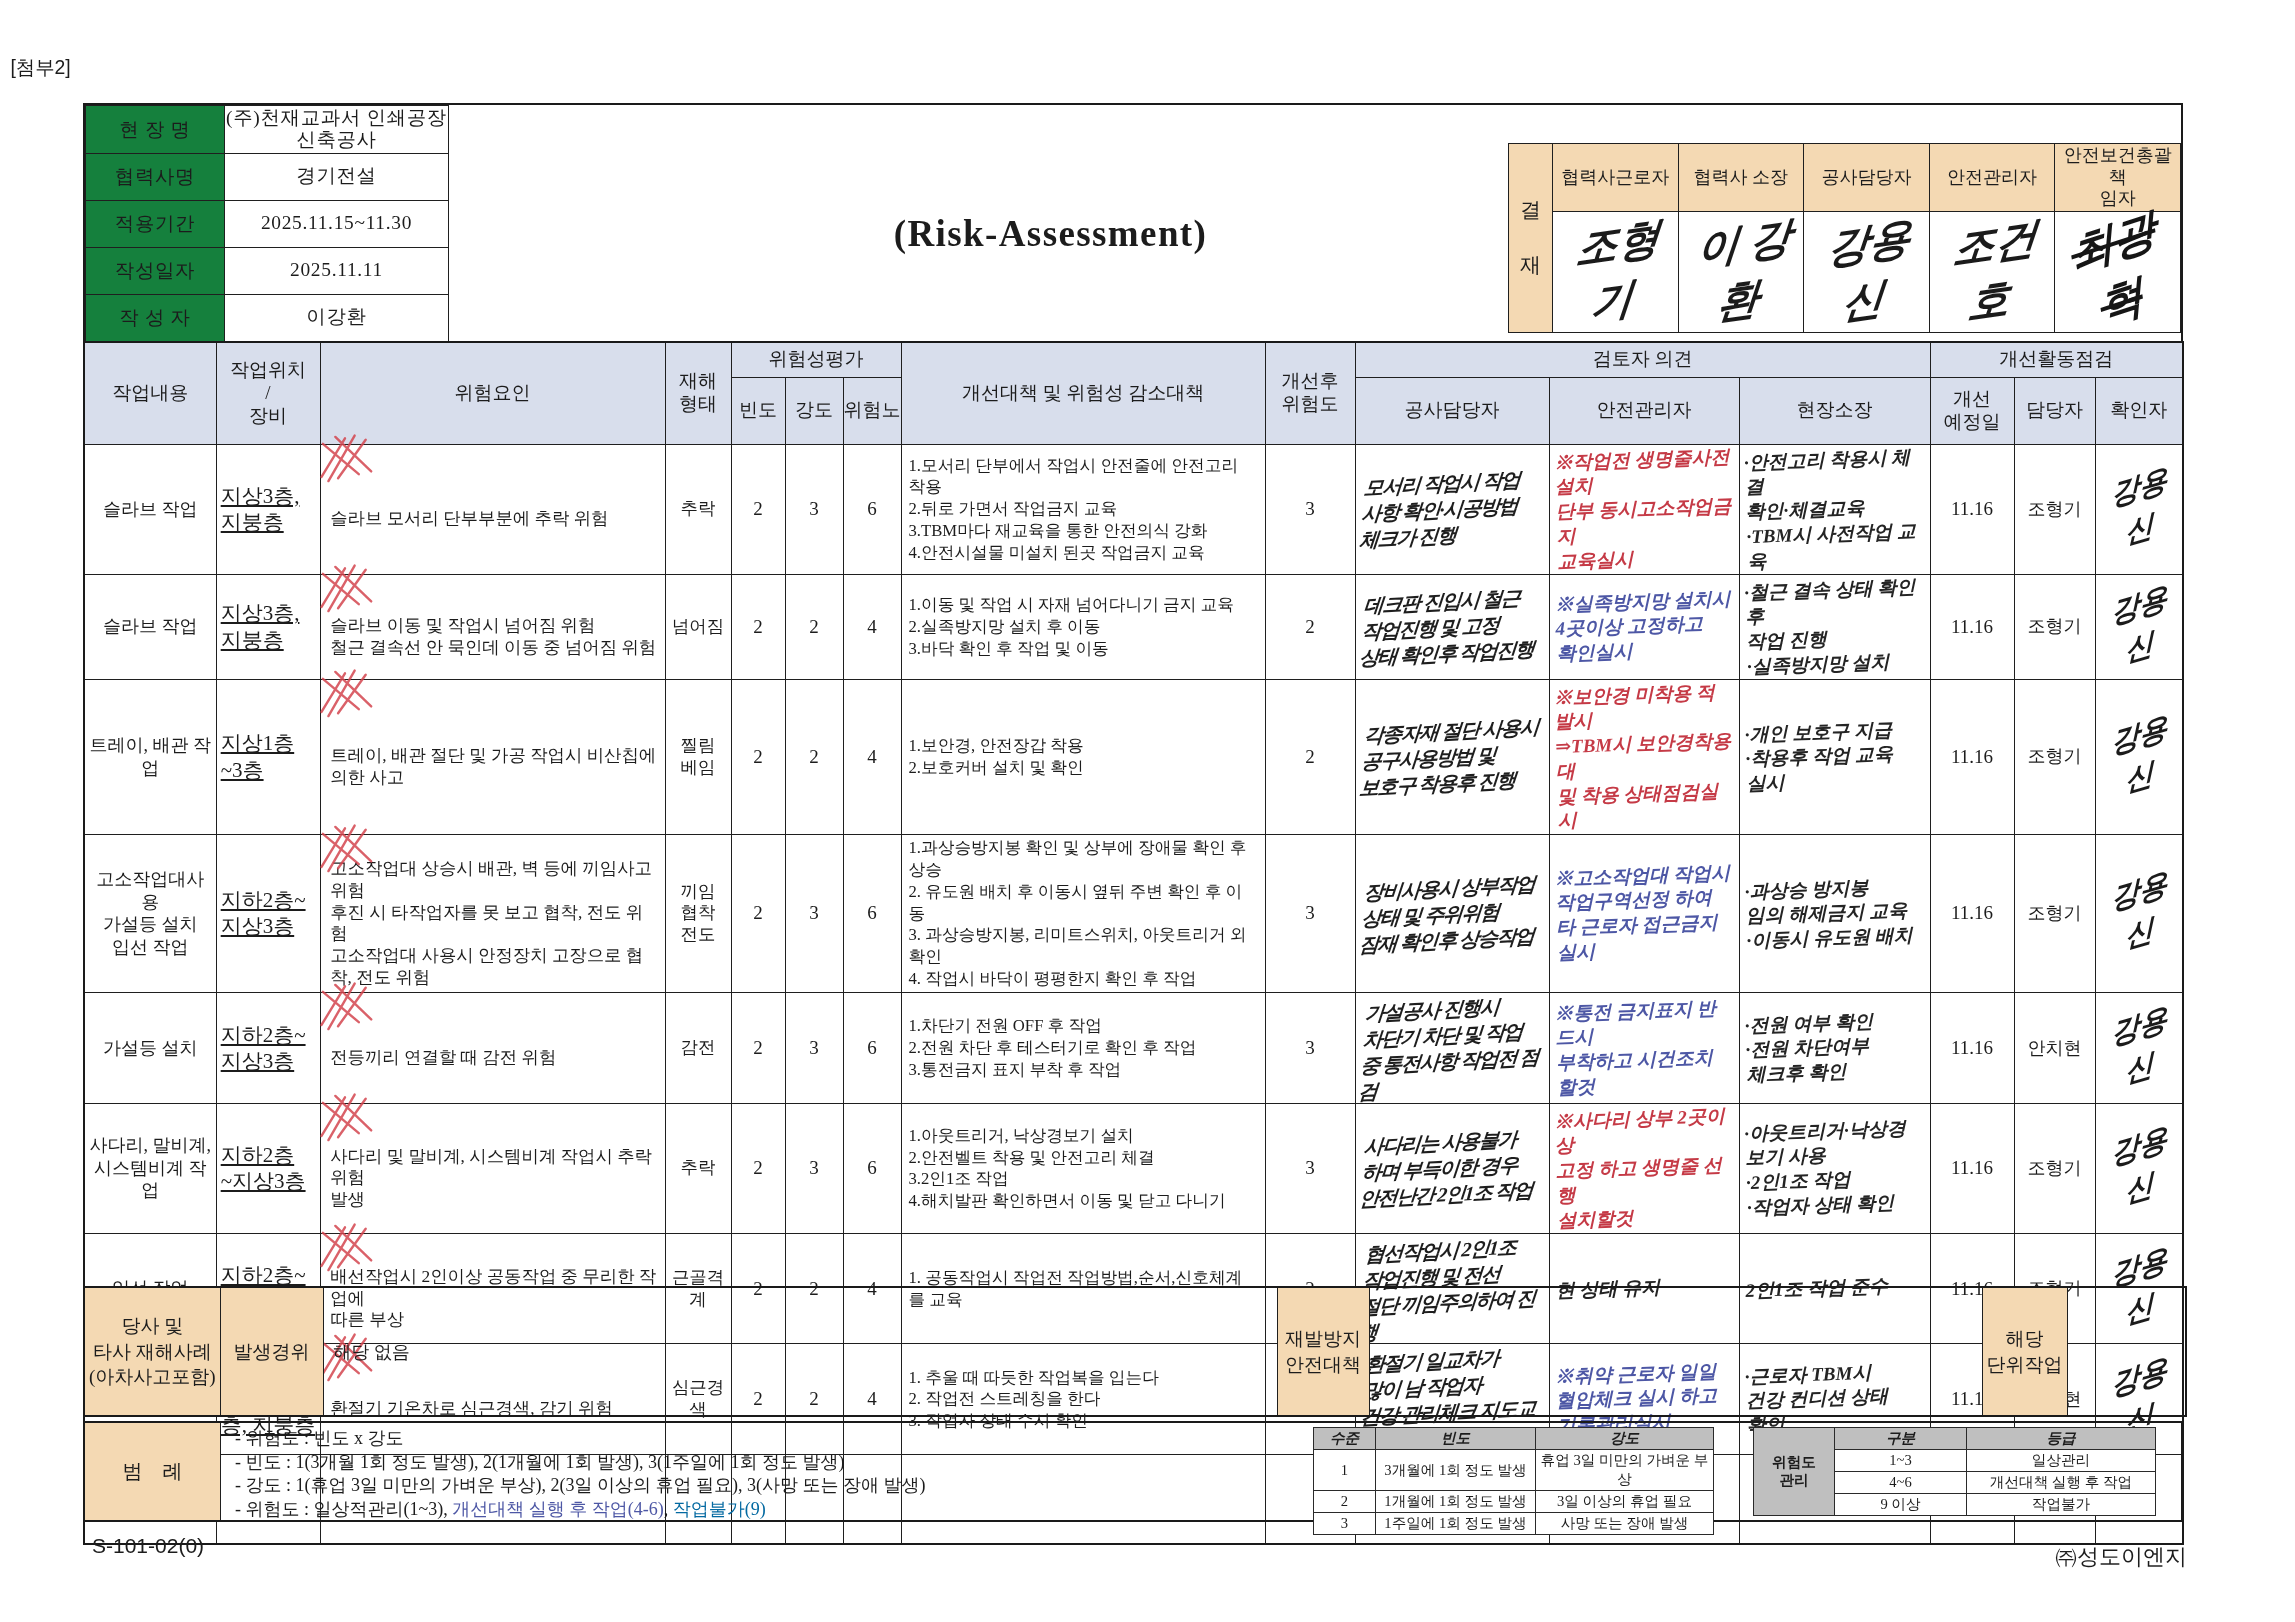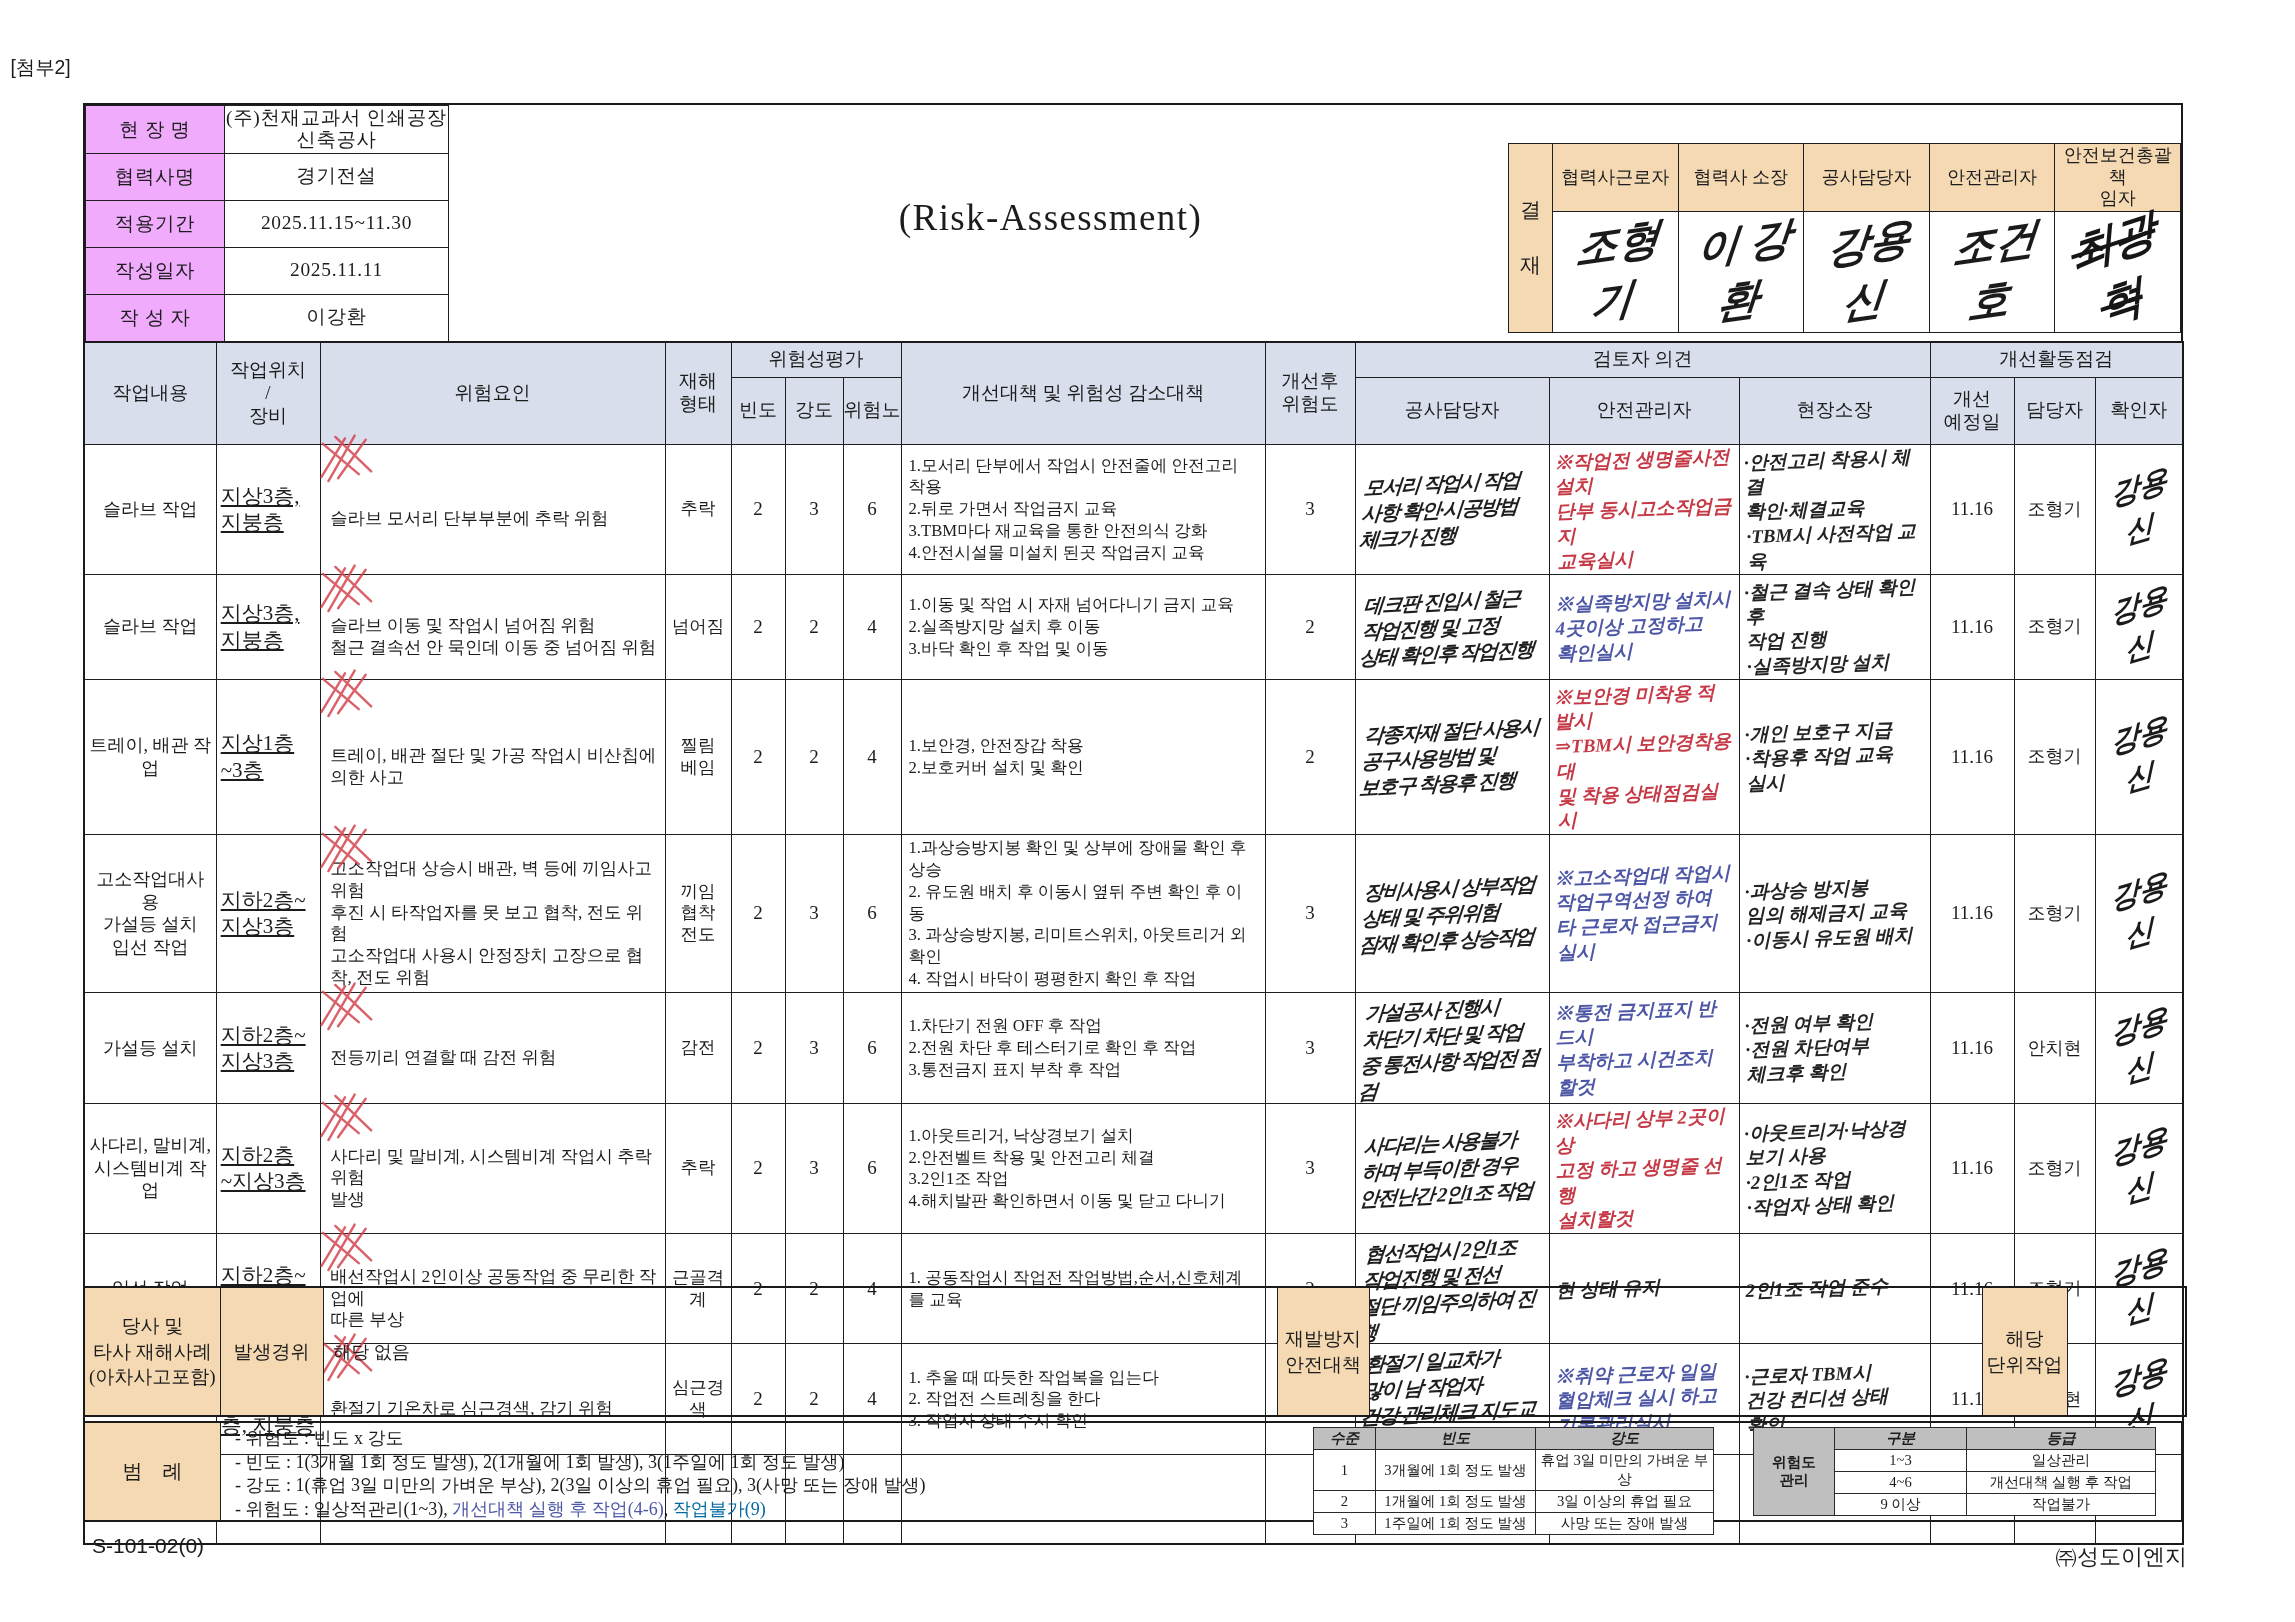--- a/index.html
+++ b/index.html
@@ -9,25 +9,25 @@
     -webkit-font-smoothing:antialiased;
   }
   .abs{position:absolute;}
   
   #doc{position:absolute;left:83px;top:103px;width:2100px;height:1420px;}
   .attach{font-size:19.4px;font-family:"Liberation Sans","DejaVu Sans",sans-serif;}
   
   #header-box{position:absolute;left:0;top:0;width:2100px;height:241px;border:2.8px solid #1a1a1a;box-sizing:border-box;}
   #info-table{border-collapse:collapse;table-layout:fixed;position:absolute;left:0;top:0;}
   #info-table td{border:1.4px solid #1f1f1f;height:44px;text-align:center;font-size:19.4px;letter-spacing:0.7px;}
-  #info-table td.lab{background:#f0abfc;width:136px;margin-left:24px;}
+  #info-table td.lab{background:#15803d;width:136px;margin-left:24px;}
   #info-table td.val{width:221px;white-space:pre-line;line-height:1.15;}
   #title-block{position:absolute;left:528px;top:82px;width:875px;text-align:center;}
   #title-line1{font-size:40px;font-weight:bold;letter-spacing:0.7px;}
-  #title-line2{font-size:37px;font-weight:normal;margin-top:9px;letter-spacing:1.4px;}
+  #title-line2{font-size:37px;font-weight:bold;margin-top:25px;letter-spacing:1.4px;}
   #approval{position:absolute;left:1423px;top:38px;border-collapse:collapse;table-layout:fixed;}
   #approval td{border:1.4px solid #1f1f1f;text-align:center;box-sizing:border-box;}
   #approval td.stub{width:44px;background:#f4d9b3;font-size:21px;line-height:2.6;white-space:pre-line;}
   #approval td.role{width:126px;height:65px;background:#f4d9b3;font-size:18px;line-height:1.2;white-space:pre-line;}
   #approval td.sigcell{height:99px;background:#ffffff;overflow:visible;}
   .sig-big{font-size:42px;font-weight:bold;font-style:italic;transform:rotate(-8deg) skewX(-14deg);color:#1b1b1b;}
   .sig-flourish{font-size:44px;font-weight:bold;font-style:italic;transform:rotate(-18deg) skewX(-10deg);text-decoration:line-through;color:#161616;}
   
   #main-table{position:absolute;left:0;top:238px;width:2100px;border:2.8px solid #1a1a1a;border-collapse:collapse;table-layout:fixed;}
   #main-table td,#main-table th{border:1.4px solid #1f1f1f;padding:0;vertical-align:middle;font-weight:normal;box-sizing:border-box;overflow:visible;}

